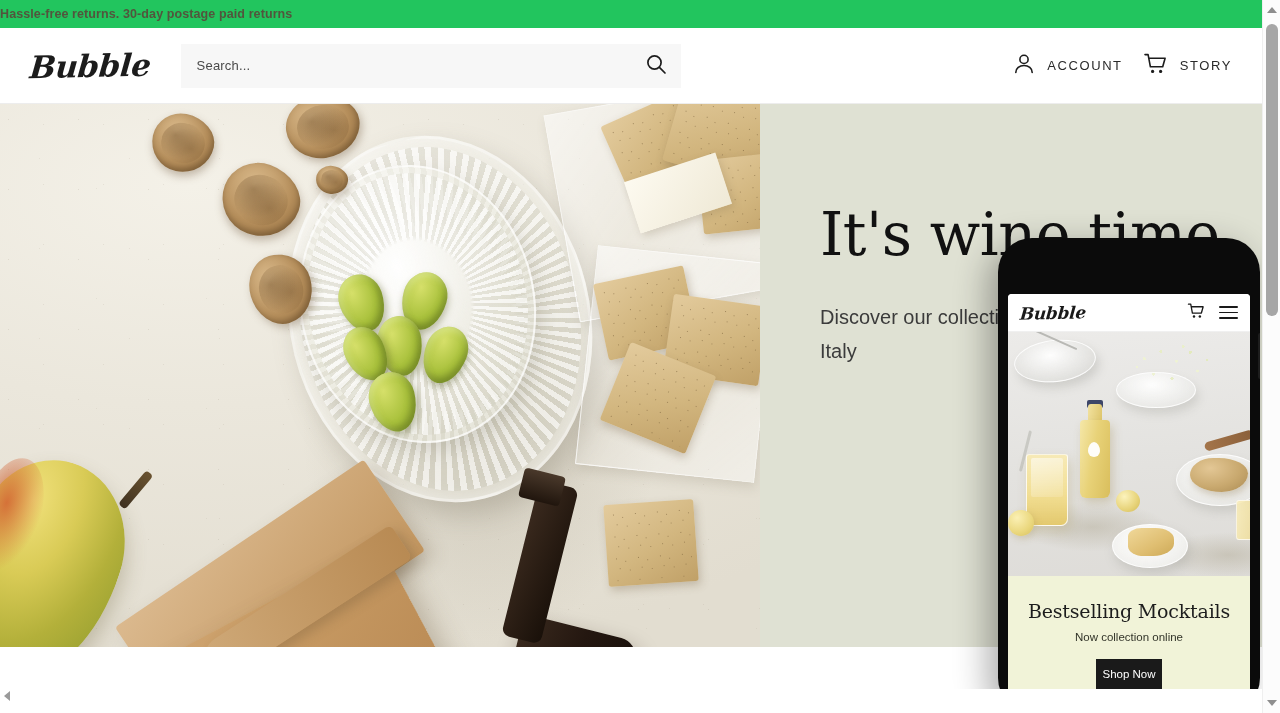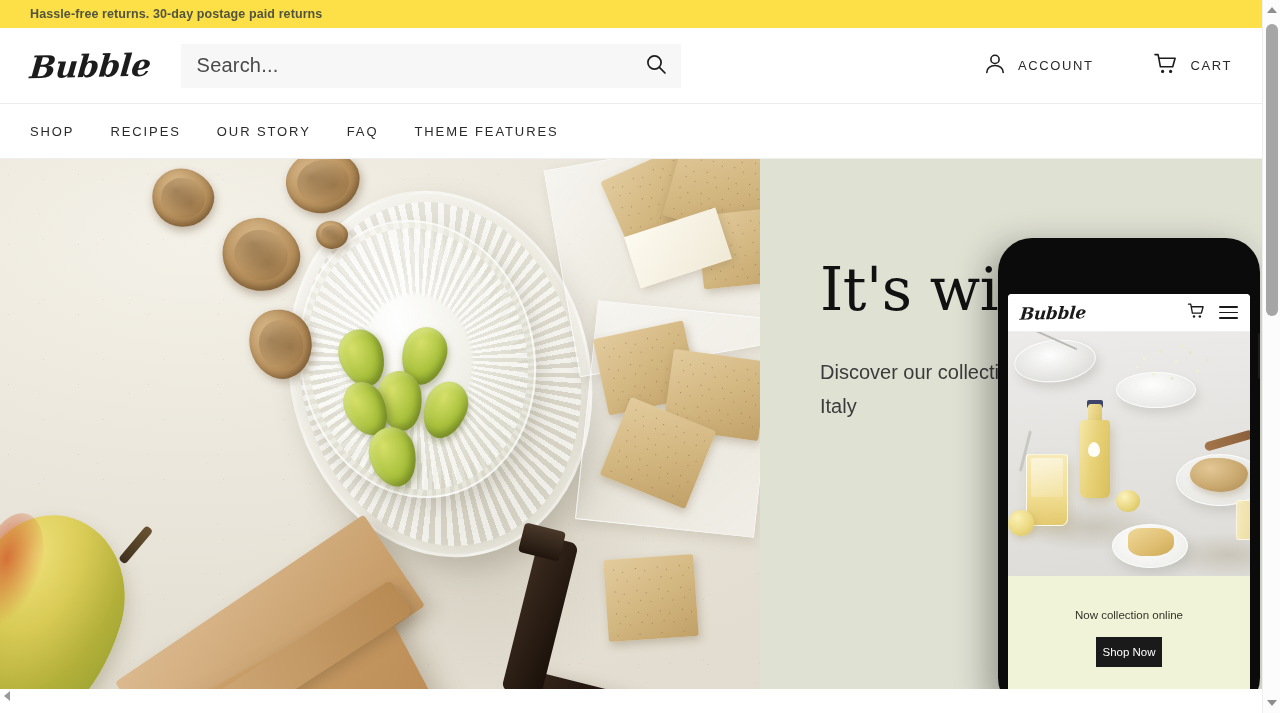--- a/index.html
+++ b/index.html
@@ -24,24 +24,23 @@
     left: 0; top: 0;
     width: 1262px;
     height: 702px;
     overflow: hidden;
     background: #ffffff;
   }
 
   
   .announce {
     height: 28px;
-    background: #fde047;
+    background: #22c55e;
     display: flex;
     align-items: center;
-    padding-left: 30px;
   }
   .announce-text {
     font-size: 12.5px;
     font-weight: 700;
     letter-spacing: 0.1px;
     color: #52553d;
     font-family: "Liberation Sans", sans-serif;
   }
 
   
@@ -68,41 +67,41 @@
     position: relative;
     width: 500px;
     height: 44px;
     background: #f7f7f7;
     display: flex;
     align-items: center;
     padding: 0 16px;
   }
   .search-input {
     border: 0; outline: 0; background: transparent;
-    font-size: 20px;
+    font-size: 13px;
     color: #3d3d3d;
     width: 100%;
     font-family: "Liberation Sans", sans-serif;
     letter-spacing: 0.2px;
   }
   .search-input::placeholder { color: #4a4a4a; opacity: 1; }
   .search-btn {
     position: absolute;
     right: 10px; top: 50%;
     transform: translateY(-50%);
     background: transparent; border: 0; cursor: pointer;
     width: 30px; height: 30px;
     display: flex; align-items: center; justify-content: center;
     padding: 0;
   }
   .header-right {
     margin-left: auto;
     display: flex;
     align-items: center;
-    gap: 60px;
+    gap: 20px;
   }
   .hdr-link {
     display: flex; align-items: center; gap: 11px;
     text-decoration: none;
     color: #1c1c1c;
     cursor: pointer;
   }
   .hdr-label {
     font-size: 13px;
     letter-spacing: 1.6px;
@@ -595,33 +594,26 @@
         </a>
 
         <a class="hdr-link">
           <span>
             <svg width="26" height="24" viewBox="0 0 26 24" fill="none">
               <path d="M2 2.6h3.1l2.3 12.2h12.3l2.4-8.6H6.3" stroke="#1c1c1c" stroke-width="1.6" stroke-linecap="round" stroke-linejoin="round"></path>
               <circle cx="9.6" cy="19.4" r="1.6" fill="#1c1c1c"></circle>
               <circle cx="17.6" cy="19.4" r="1.6" fill="#1c1c1c"></circle>
             </svg>
           </span>
-          <span class="hdr-label">CART</span>
+          <span class="hdr-label">STORY</span>
         </a>
 
       </div>
     </div>
 
-    <div class="nav">
-      <a class="nav-item">SHOP</a>
-      <a class="nav-item">RECIPES</a>
-      <a class="nav-item">OUR STORY</a>
-      <a class="nav-item">FAQ</a>
-      <a class="nav-item">THEME FEATURES</a>
-    </div>
 
     <div class="hero">
 
       <div class="hero-img">
         <div class="surface"></div>
         <div class="grain"></div>
 
         <div class="ph shadow-soft" style="left:300px;top:120px;width:360px;height:420px;"></div>
 
         <div class="ph plate-big">
@@ -731,20 +723,21 @@
           </div>
           <div class="mk mk-lemon"></div>
           <div class="mk mk-lemon2"></div>
 
           <div class="mk mk-honey-plate"></div>
           <div class="mk mk-honeycomb"></div>
           <div class="mk mk-jar"></div>
         </div>
 
         <div class="phone-promo">
+          <div class="promo-title">Bestselling Mocktails</div>
           <div class="promo-sub">Now collection online</div>
           <button class="promo-btn">Shop Now</button>
         </div>
 
       </div>
     </div>
 
     <div class="hscroll">
       <span class="arrow-left"></span>
     </div>

